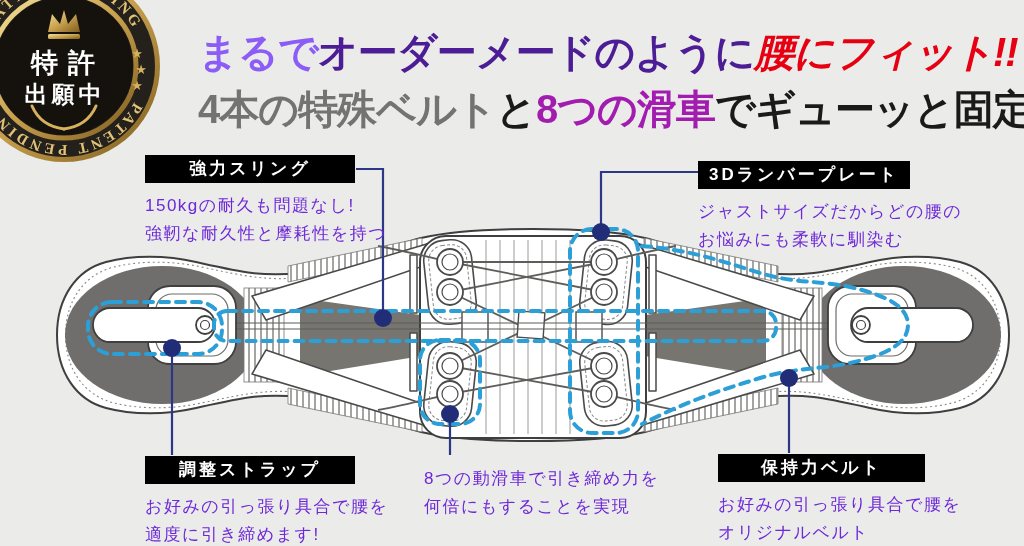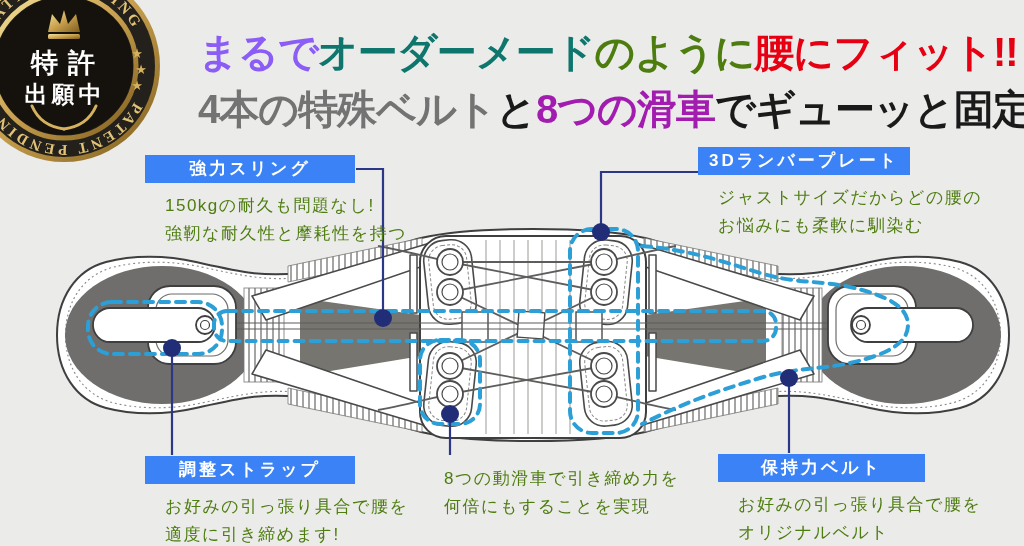--- a/index.html
+++ b/index.html
@@ -13,30 +13,30 @@
 
   .headline{
     position:absolute;left:198px;top:24px;
     font-weight:900;font-size:40px;line-height:57px;letter-spacing:-1px;
     white-space:nowrap;
   }
   .headline .seg{font-weight:900;}
 
   .callout{position:absolute;}
   .callout .tag{
-    background:#3b82f6;color:#ffffff;
+    background:#000000;color:#ffffff;
     font-weight:bold;font-size:17px;letter-spacing:3px;
     height:28px;line-height:28px;text-align:center;
   }
   .callout .desc{
     margin-top:9px;font-size:17px;line-height:28px;letter-spacing:1.5px;
-    color:#4d7c0f;white-space:nowrap;margin-left:20px;
+    color:#6d28d9;white-space:nowrap;
   }
   #callout-sling{left:145px;top:155px;width:210px;}
-  #callout-lumbar{left:698px;top:147px;width:212px;}
+  #callout-lumbar{left:698px;top:161px;width:212px;}
   #callout-adjust{left:145px;top:456px;width:210px;}
   #callout-pulley{left:424px;top:456px;width:205px;}
   #callout-hold{left:718px;top:454px;width:207px;}
 </style>
 </head>
 <body>
 
 <svg class="stage-svg" viewBox="0 0 1024 546">
   <defs>
     <pattern id="hatch" width="6" height="8" patternUnits="userSpaceOnUse">
@@ -228,21 +228,21 @@
   <text x="101" y="136" text-anchor="middle" font-family="Liberation Serif, serif" font-size="23" font-weight="bold" fill="#ffffff" letter-spacing="4">出願中</text>
 
   <g stroke="#d6b25e" stroke-width="3" fill="none" stroke-linecap="round">
     <path d="M 68 140 C 74 154 85 161 100 163"></path>
     <path d="M 132 140 C 126 154 115 161 100 163"></path>
   </g>
 </svg>
 
 <div class="headline">
   <div>
-    <span class="seg" style="color: #8b5cf6;">まるで</span><span class="seg" style="color: #0f766e;">オーダーメード</span><span class="seg" style="color: #4d7c0f;">のように</span><span class="seg" style="color: rgb(230, 0, 18);">腰にフィット!!</span>
+    <span class="seg" style="color: #8b5cf6;">まるで</span><span class="seg" style="color: #4c1d95;">オーダーメード</span><span class="seg" style="color: #4c1d95;">のように</span><span class="seg" style="color: rgb(230, 0, 18); font-style: italic;">腰にフィット!!</span>
   </div>
   <div>
     <span class="seg" style="color: #737373;">4本の特殊ベルト</span><span class="seg" style="color: rgb(26, 26, 26);">と</span><span class="seg" style="color: #a21caf;">8つの滑車</span><span class="seg" style="color: rgb(26, 26, 26);">でギューッと固定</span>
   </div>
 </div>
 
 <div class="callout" id="callout-sling">
   <div class="tag">強力スリング</div>
   <div class="desc">
     <div>150kgの耐久も問題なし!</div>

